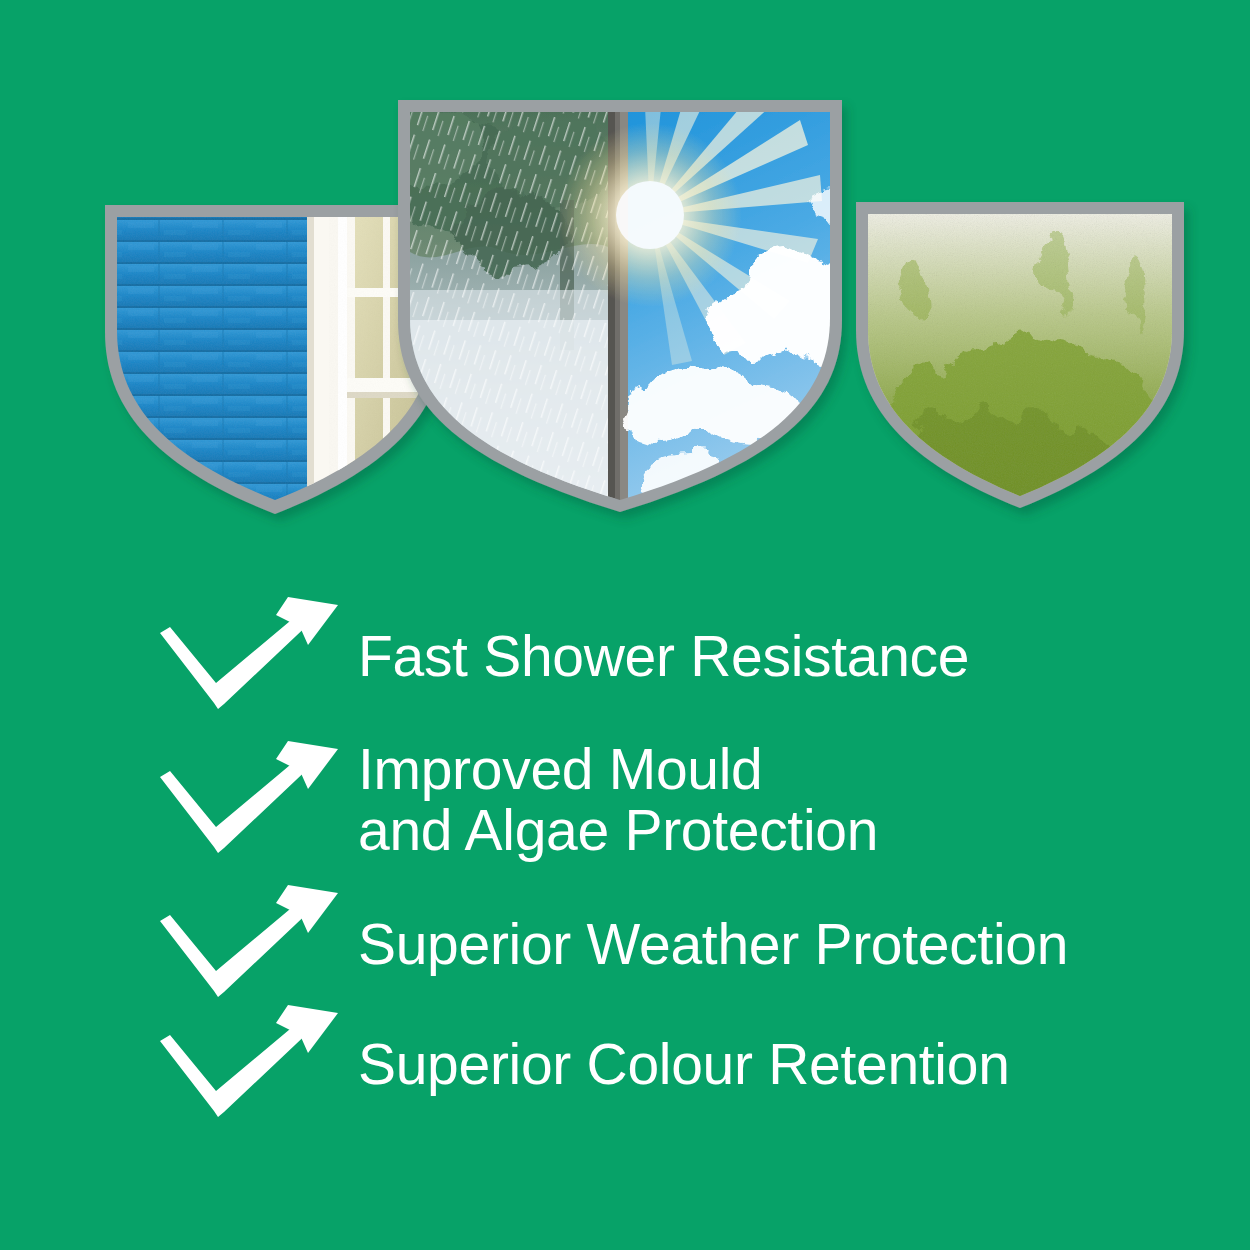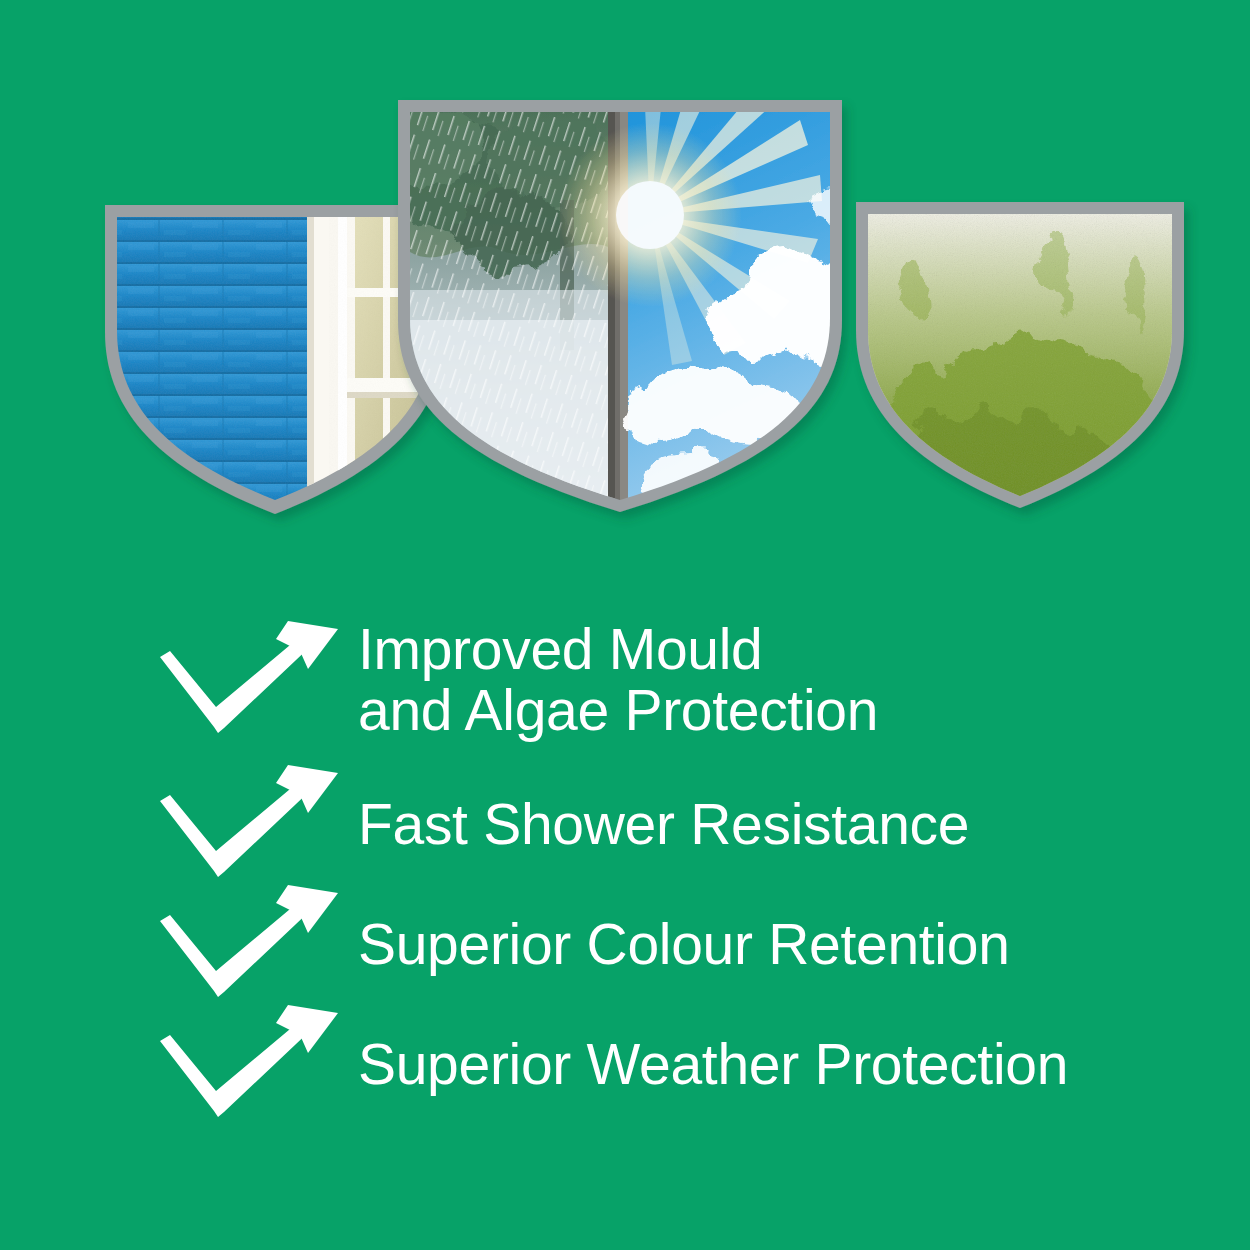--- a/index.html
+++ b/index.html
@@ -271,55 +271,55 @@
               <ellipse cx="836" cy="206" rx="30" ry="18"></ellipse>
             </g>
           </g>
         </g>
       </g>
     </svg>
   </div>
 
   <div id="benefits">
 
+    <div class="benefit-row">
+      <div class="tick-wrap">
+        <svg viewBox="0 0 200 118" xmlns="http://www.w3.org/2000/svg" aria-hidden="true">
+          <path d="M8,36 L62,106 L66,112 L72,107 L162,22 L150,14 L64,86 L18,30 Z" fill="#ffffff"></path>
+          <path d="M136,0 L186,8 L156,48 L148,30 L124,18 Z" fill="#ffffff"></path>
+        </svg>
+      </div>
+      <div class="benefit-label">Fast Shower Resistance</div>
+    </div>
+
     <div class="benefit-row tall">
       <div class="tick-wrap">
         <svg viewBox="0 0 200 118" xmlns="http://www.w3.org/2000/svg" aria-hidden="true">
           <path d="M8,36 L62,106 L66,112 L72,107 L162,22 L150,14 L64,86 L18,30 Z" fill="#ffffff"></path>
           <path d="M136,0 L186,8 L156,48 L148,30 L124,18 Z" fill="#ffffff"></path>
         </svg>
       </div>
       <div class="benefit-label">Improved Mould
 and Algae Protection</div>
     </div>
 
     <div class="benefit-row">
       <div class="tick-wrap">
         <svg viewBox="0 0 200 118" xmlns="http://www.w3.org/2000/svg" aria-hidden="true">
           <path d="M8,36 L62,106 L66,112 L72,107 L162,22 L150,14 L64,86 L18,30 Z" fill="#ffffff"></path>
           <path d="M136,0 L186,8 L156,48 L148,30 L124,18 Z" fill="#ffffff"></path>
         </svg>
       </div>
-      <div class="benefit-label">Fast Shower Resistance</div>
+      <div class="benefit-label">Superior Weather Protection</div>
     </div>
 
     <div class="benefit-row">
       <div class="tick-wrap">
         <svg viewBox="0 0 200 118" xmlns="http://www.w3.org/2000/svg" aria-hidden="true">
           <path d="M8,36 L62,106 L66,112 L72,107 L162,22 L150,14 L64,86 L18,30 Z" fill="#ffffff"></path>
           <path d="M136,0 L186,8 L156,48 L148,30 L124,18 Z" fill="#ffffff"></path>
         </svg>
       </div>
       <div class="benefit-label">Superior Colour Retention</div>
     </div>
 
-    <div class="benefit-row">
-      <div class="tick-wrap">
-        <svg viewBox="0 0 200 118" xmlns="http://www.w3.org/2000/svg" aria-hidden="true">
-          <path d="M8,36 L62,106 L66,112 L72,107 L162,22 L150,14 L64,86 L18,30 Z" fill="#ffffff"></path>
-          <path d="M136,0 L186,8 L156,48 L148,30 L124,18 Z" fill="#ffffff"></path>
-        </svg>
-      </div>
-      <div class="benefit-label">Superior Weather Protection</div>
-    </div>
-
   </div>
 </div>
 
 </body></html>

